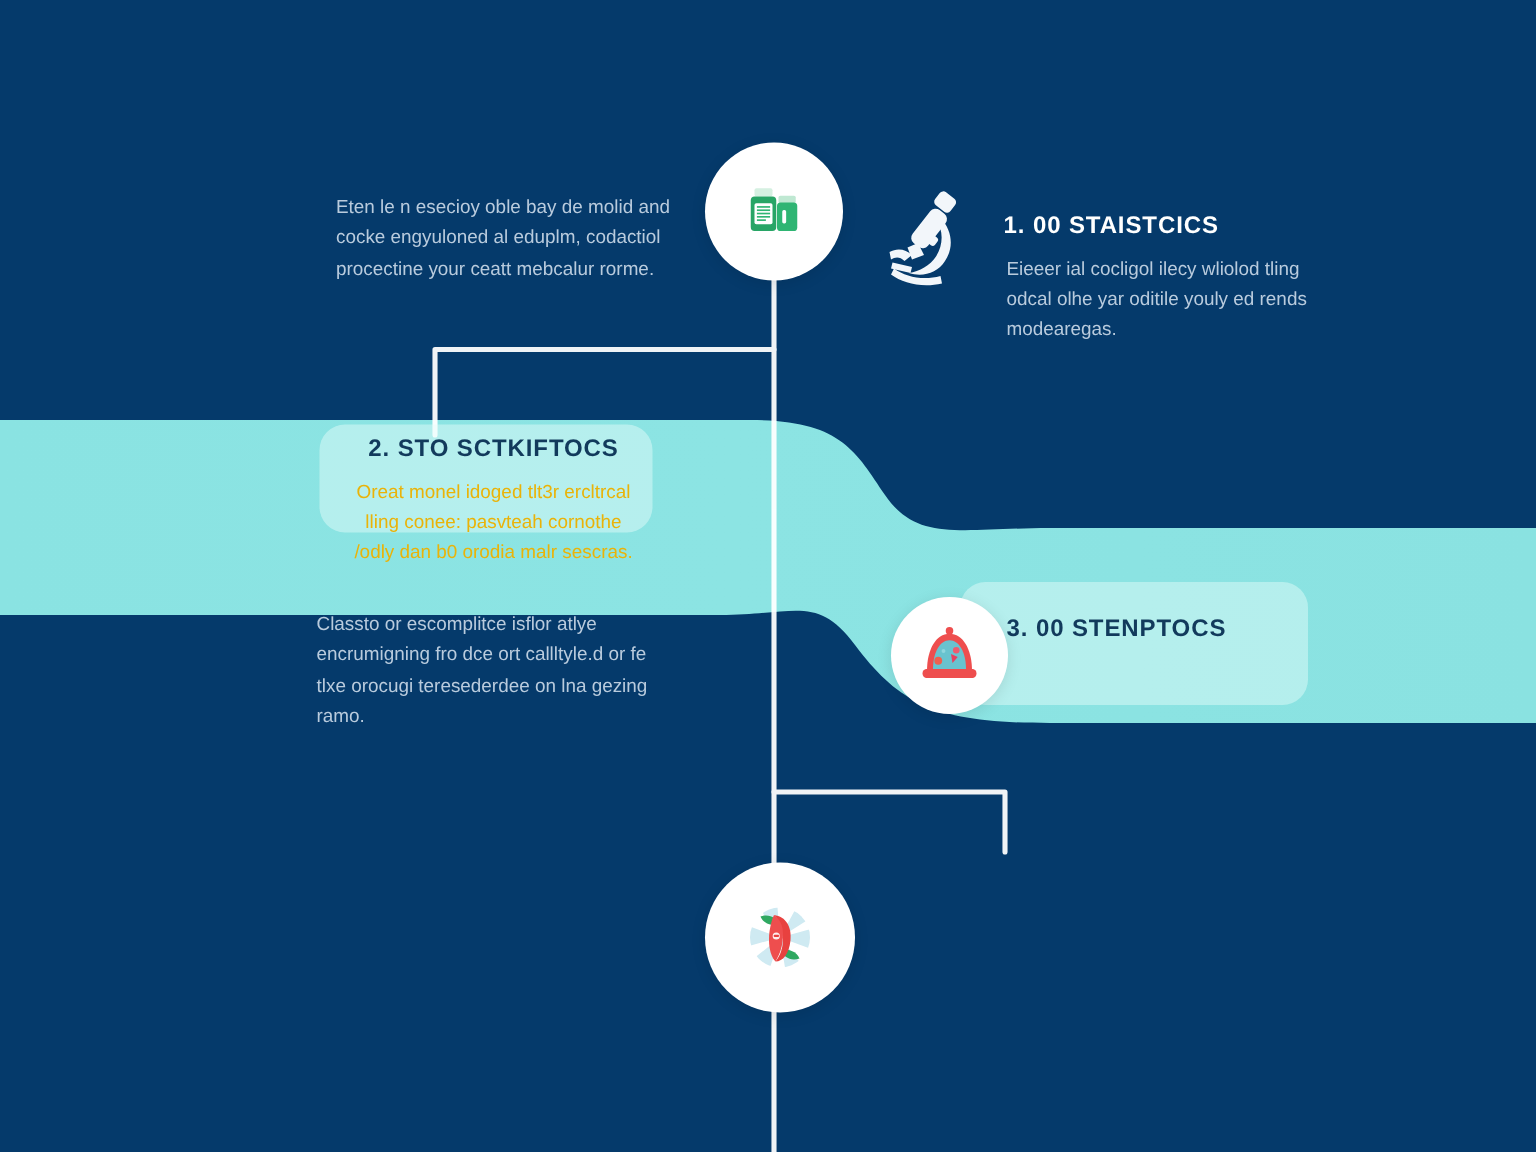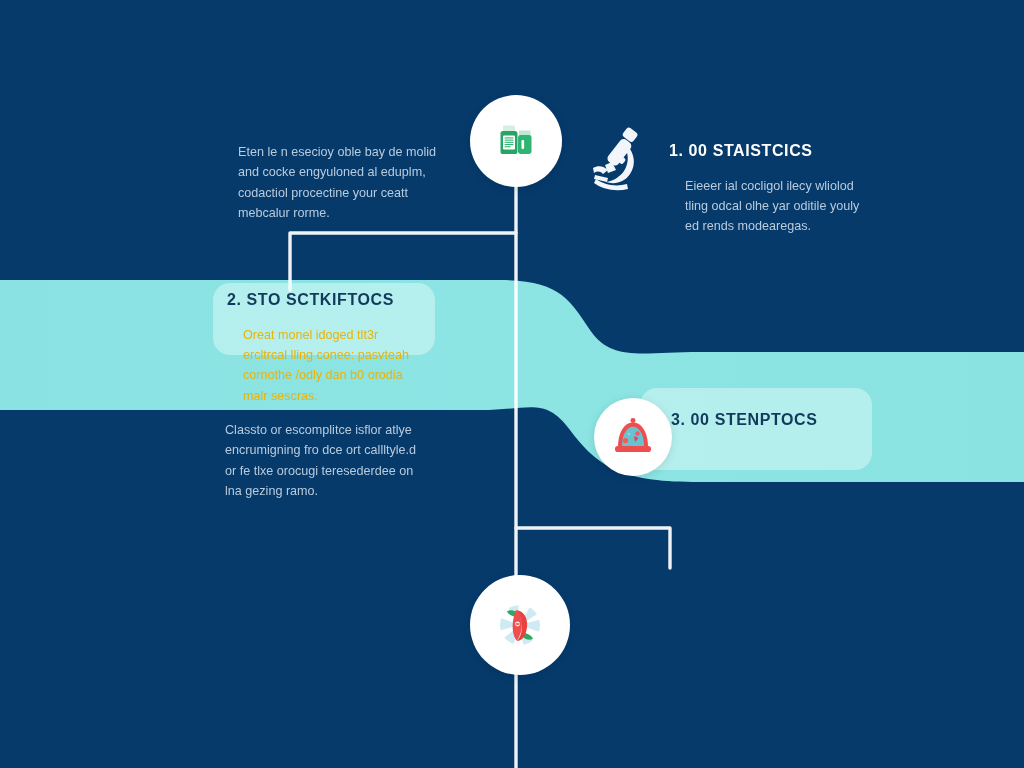--- a/index.html
+++ b/index.html
@@ -35,21 +35,21 @@
   .heading {
     font-size: 16px;
     font-weight: bold;
     letter-spacing: 0.6px;
     margin: 0 0 9px 0;
     line-height: 1.1;
   }
   .body-text {
     font-size: 12.6px;
     line-height: 1.62;
-    margin: 16px;
+    margin: 2px;
     font-weight: 500;
   }
   .on-dark .heading { color: #ffffff; }
   .on-dark .body-text { color: #b9cbdd; }
   .on-light .heading { color: #123a5c; }
   .on-light .body-text { color: #eab308; }
 
   
   .card-plate {
     position: absolute;
@@ -216,21 +216,21 @@
 
   <div class="txt-block on-dark" style="left:222px; top:126px; width:238px;">
     <p class="body-text">Eten le n esecioy oble bay de molid and cocke engyuloned al eduplm, codactiol procectine your ceatt mebcalur rorme.</p>
   </div>
 
   <div class="txt-block on-dark" style="left:669px; top:142px; width:212px;">
     <h2 class="heading">1. 00 STAISTCICS</h2>
     <p class="body-text">Eieeer ial cocligol ilecy wliolod tling odcal olhe yar oditile youly ed rends modearegas.</p>
   </div>
 
-  <div class="txt-block on-light" style="left:227px; top:291px; width:204px;">
+  <div class="txt-block on-light" style="left:227px; top:291px; width:204px;text-align:center;">
     <h2 class="heading">2. STO SCTKIFTOCS</h2>
     <p class="body-text">Oreat monel idoged tlt3r ercltrcal lling conee: pasvteah cornothe /odly dan b0 orodia malr sescras.</p>
   </div>
 
   <div class="txt-block on-dark" style="left:209px; top:404px; width:232px;">
     <p class="body-text">Classto or escomplitce isflor atlye encrumigning fro dce ort callltyle.d or fe tlxe orocugi teresederdee on lna gezing ramo.</p>
   </div>
 
   <div class="txt-block on-light" style="left:671px; top:411px; width:196px;">
     <h2 class="heading">3. 00 STENPTOCS</h2>

